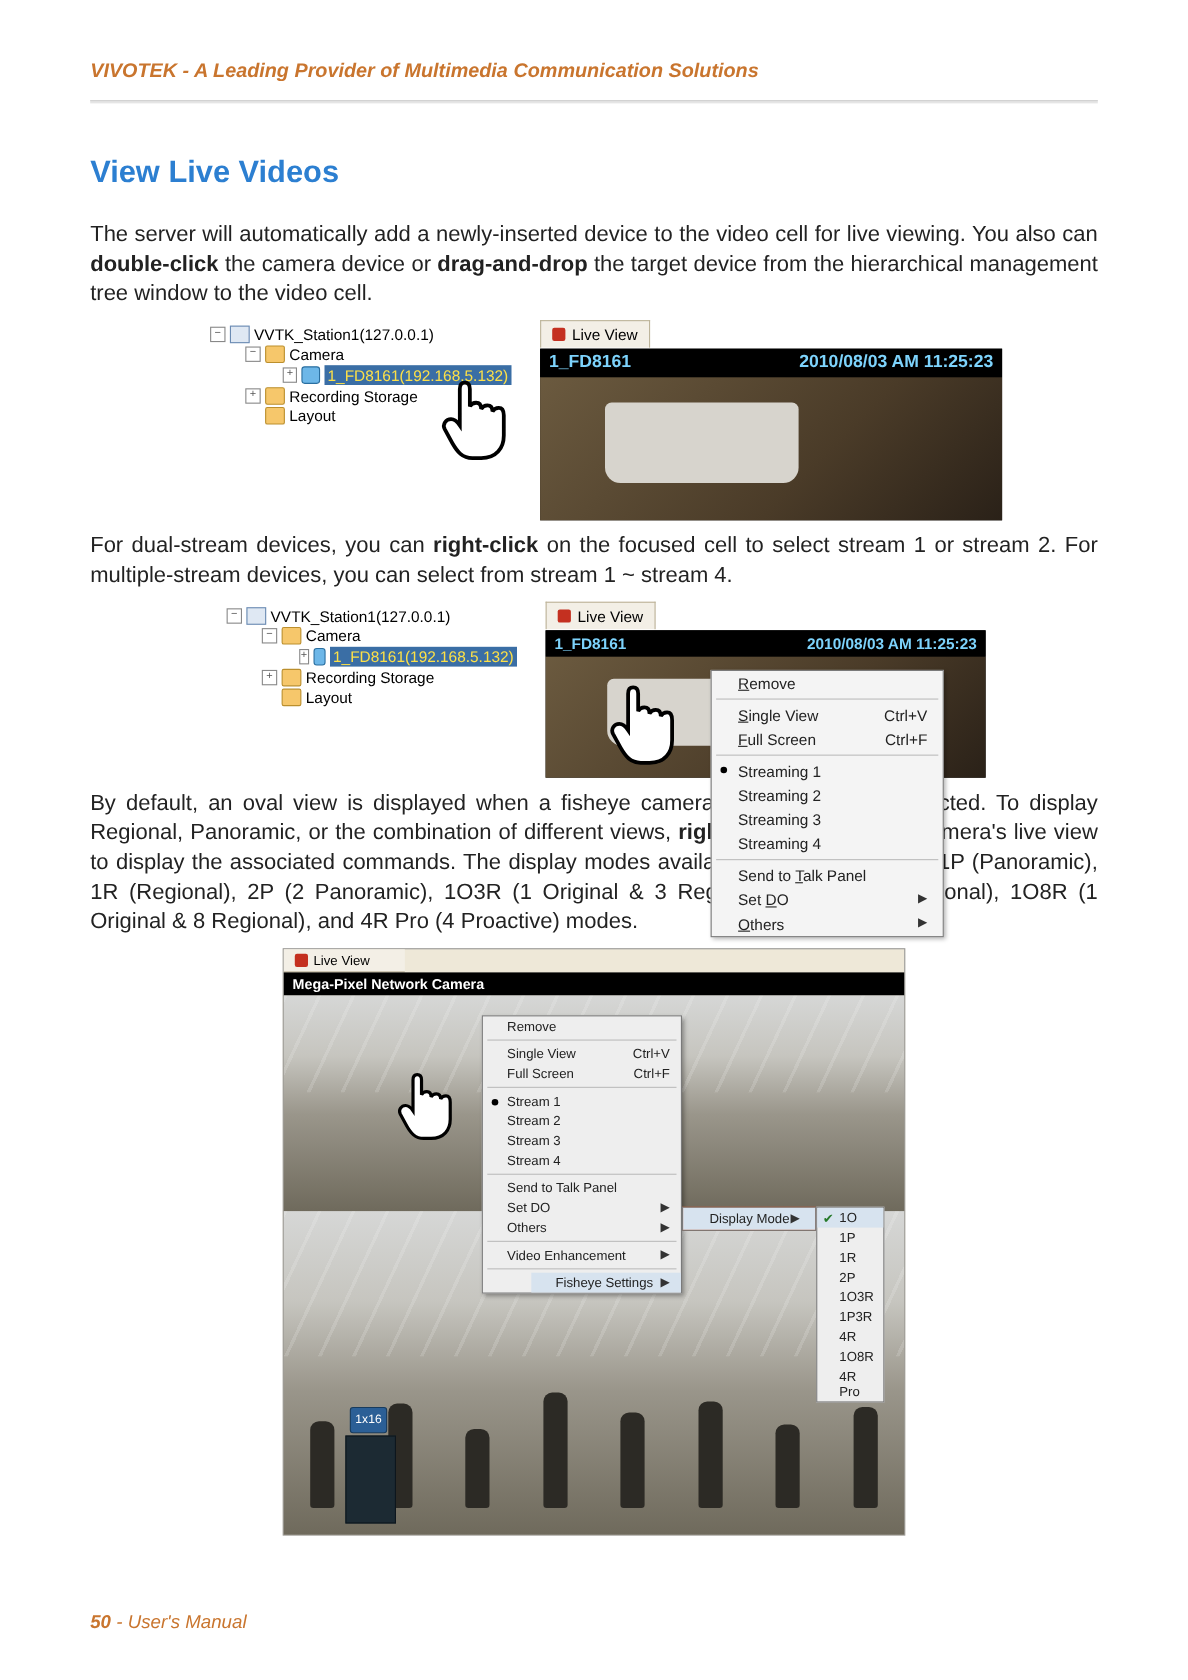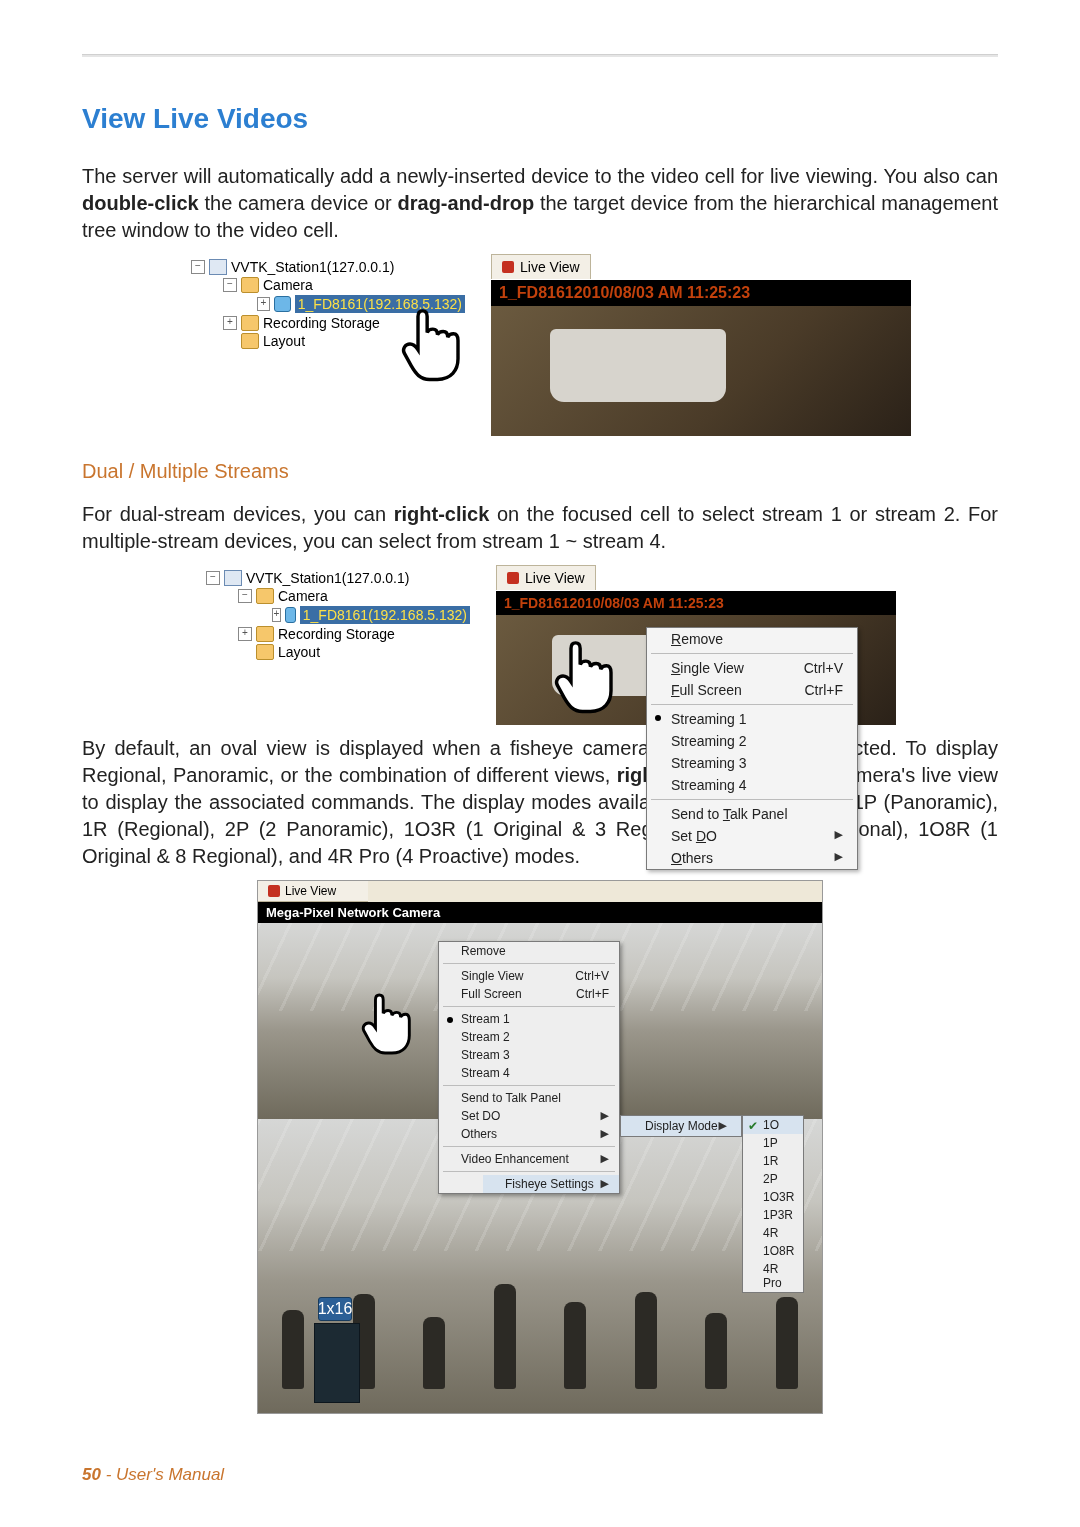--- a/index.html
+++ b/index.html
@@ -91,21 +91,21 @@
 
   
   .live-panel { background:#000; position:relative; }
   .live-tab {
     position:absolute; top:-26px; left:0;
     background:#f3efe6; border:1px solid #bdb49a; border-bottom:none;
     padding:4px 10px; font-size:14px; display:flex; align-items:center; gap:6px; color:#000;
   }
   .red-dot { width:12px; height:12px; background:#c43020; border-radius:2px; display:inline-block; }
   .live-header {
-    background:#000; color:#c2410c; display:flex; 
+    background:#000; color:#7dd3fc; display:flex; justify-content:space-between;
     font-size:16px; font-weight:bold; padding:4px 8px;
   }
   .live-body { height:130px; background:linear-gradient(135deg,#6b5a3f 0%, #4a3b28 60%, #2a2118 100%); position:relative; }
   .live-body::before { content:""; position:absolute; left:14%; top:18%; width:42%; height:56%; background:#d7d4cd; border-radius:6px 6px 14px 14px; }
 
   .live-panel.small .live-header{font-size:14px;}
   .live-panel.small .live-body{ height:110px; }
 
   
   .hand {
@@ -144,41 +144,42 @@
     font-size:12px; box-shadow:2px 2px 4px rgba(0,0,0,.35);
   }
   .ctx-fisheye .ctx-item{ padding:2px 10px 2px 22px; }
   .submenu-dm { position:absolute; left:362px; top:192px; width:120px; background:#c2410c; border:1px solid #7a7a7a; font-size:12px; }
   .submenu-modes { position:absolute; left:484px; top:192px; width:60px; background:#eee; border:1px solid #7a7a7a; font-size:12px; }
   .submenu-modes .ctx-item{padding:2px 6px 2px 20px;}
   .check { position:absolute; left:5px; top:3px; font-size:12px; color:#267a2a; }
 
   .layout-btn {
     position:absolute; left:60px; bottom:92px; width:32px; height:22px; background:#2b5f96;
-    border:1px solid #183b5d; color:#fff; font-size:16px; display:flex; align-items:center; justify-content:center; border-radius:3px;
+    border:1px solid #183b5d; color:#fff; font-size:11px; display:flex; align-items:center; justify-content:center; border-radius:3px;
   }
   .sidebar-dark { position:absolute; left:56px; bottom:10px; width:44px; height:78px; background:#1c2a33; border:1px solid #0d161d;}
 
   .hand.fig1 { position:absolute; left:230px; top:50px; }
   .hand.fig2 { position:absolute; left:56px; top:45px; }
   .hand-fisheye { position:absolute; left:102px; top:60px; width:58px; }
 
   .footer {
     position:absolute; bottom:42px; left:82px;
     color:#c9752e; font-style:italic; font-size:17px;
   }
   .footer .pno { font-weight:bold; }
 
   .ul { text-decoration: underline; }
   b { font-weight:bold; }
 </style>
 </head>
 <body>
 
 <div class="page">
+  <div class="header-line">VIVOTEK - A Leading Provider of Multimedia Communication Solutions</div>
   <div class="header-rule"></div>
 
   <div class="h1">View Live Videos</div>
 
   <div class="body-text">
     <span>The server will automatically add a newly-inserted device to the video cell for live viewing. You also can </span><b>double-click</b><span> the camera device or </span><b>drag-and-drop</b><span> the target device from the hierarchical management tree window to the video cell.</span>
   </div>
 
   <div class="figure-row-1">
     <div style="position:relative;">
@@ -224,21 +225,20 @@
           </div>
         <div class="live-header">
           <span>1_FD8161</span>
           <span>2010/08/03 AM 11:25:23</span>
         </div>
         <div class="live-body"></div>
       </div>
     </div>
   </div>
 
-  <div class="h2">Dual / Multiple Streams</div>
   <div class="body-text">
     <span>For dual-stream devices, you can </span><b>right-click</b><span> on the focused cell to select stream 1 or stream 2. For multiple-stream devices, you can select from stream 1 ~ stream 4.</span>
   </div>
 
   <div class="figure-row-2">
     <div class="tree" style="width:280px;">
       <div class="tree-node lv1">
           <span class="exp">−</span>
           <span class="station-icon"></span>
           <span>VVTK_Station1(127.0.0.1)</span>

